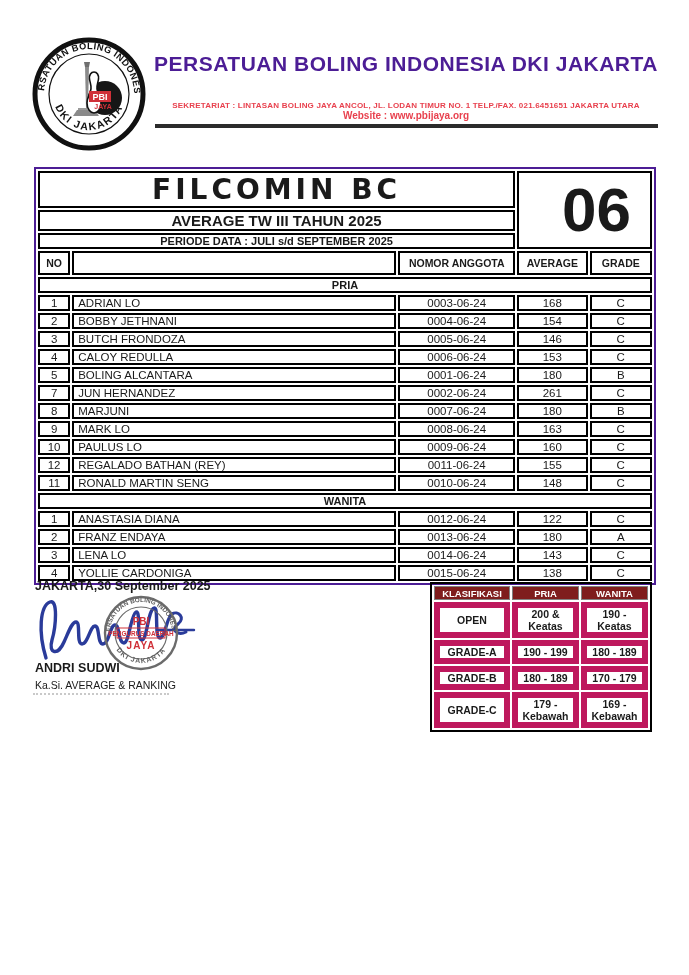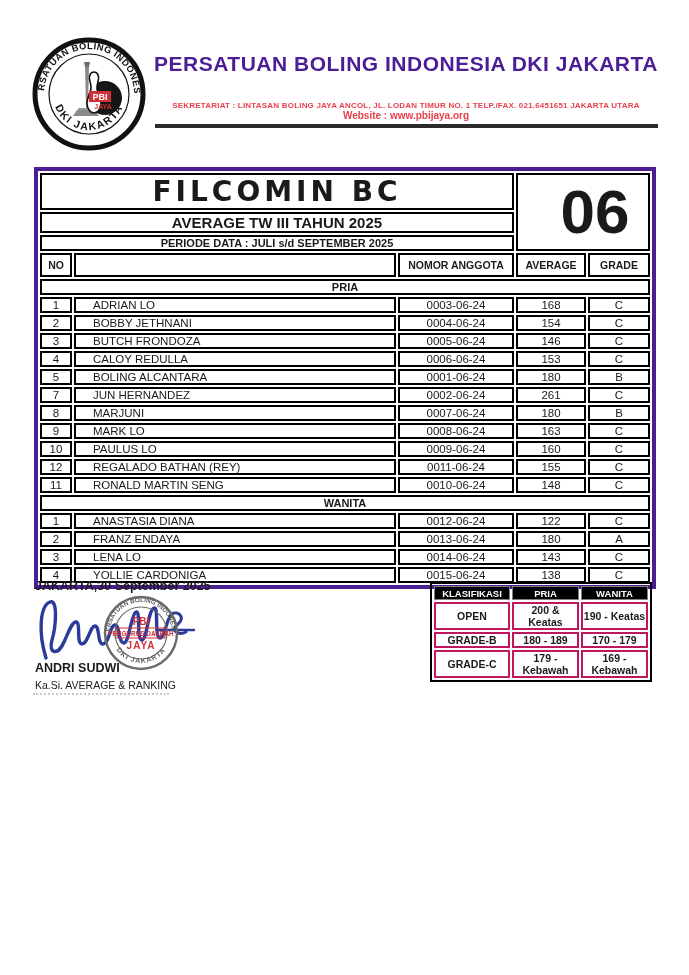--- a/index.html
+++ b/index.html
@@ -29,21 +29,21 @@
   .website { font-size: 10px; font-weight: 700; color: #e8414e; }
   .double-rule {
     position: absolute; left: 155px; top: 124px; width: 503px; height: 3px;
     border-top: 2px solid #2b2b2b; border-bottom: 2px solid #2b2b2b;
   }
 
   
   table.roster {
     position: absolute; left: 34px; top: 167px; width: 622px;
     border-collapse: separate; border-spacing: 2px;
-    border: 4px solid #4c1d95; table-layout: fixed;
+    border: 2px solid #4c1d95; table-layout: fixed;
     font-family: "Liberation Sans", sans-serif;
   }
   table.roster td { border: 2px solid #000; background: #fff; overflow: hidden; }
   td.club-name {
     height: 30px; text-align: center; vertical-align: middle;
     font-family: "DejaVu Sans", sans-serif;
     font-size: 28px; font-weight: 800; letter-spacing: 4px;
     transform: none;
   }
   td.sheet-no {
@@ -56,40 +56,40 @@
   td.report-periode { height: 13px; text-align: center; vertical-align: middle; font-size: 11px; font-weight: 700; }
   td.col-head {
     height: 24px; background: #ddd8c4; text-align: center; vertical-align: middle;
     font-size: 10.5px; font-weight: 700;
   }
   td.band {
     height: 13px; background: #d6d6d6; text-align: center; vertical-align: middle;
     font-size: 11px; font-weight: 700;
   }
   td.cell { height: 12px; font-size: 11.5px; vertical-align: middle; text-align: center; }
-  td.cell.name { text-align: left; padding-left: 17px; }
+  td.cell.name { text-align: left; padding-left: 4px; }
 
   
   .place-date { position: absolute; left: 35px; top: 579px; font-size: 12.5px; font-weight: 700; }
   .place-date .date { }
   .signature { position: absolute; left: 28px; top: 592px; width: 185px; height: 75px; }
   .stamp { position: absolute; left: 102px; top: 594px; width: 78px; height: 78px; }
   .signer-name { position: absolute; left: 35px; top: 661px; font-size: 12.5px; font-weight: 700; }
   .signer-title { position: absolute; left: 35px; top: 679px; font-size: 10.5px; font-weight: 400; }
   .perf-line { position: absolute; left: 33px; top: 693px; width: 136px; border-top: 2px dotted #c9c9c9; }
 
   
   table.klas {
     position: absolute; left: 430px; top: 582px; width: 218px;
     border-collapse: separate; border-spacing: 2px;
     border: 2px solid #000; table-layout: fixed;
   }
-  table.klas td { border: 2px solid #be185d; text-align: center; vertical-align: middle; overflow: hidden; }
+  table.klas td { border: 6px solid #be185d; text-align: center; vertical-align: middle; overflow: hidden; }
   table.klas td.k-head {
-    background: #000000; color: #fff; font-size: 9.5px; font-weight: 700; height: 14px;
+    background: #7f1d1d; color: #fff; font-size: 9.5px; font-weight: 700; height: 14px;
     border: 1px solid #808080;
   }
   table.klas td.k-cell { background: #fff; font-size: 10.5px; font-weight: 700; height: 15px; }
 </style>
 </head>
 <body>
 
 <div class="page">
 
   <div class="letterhead">
@@ -315,20 +315,25 @@
           <td class="k-head">KLASIFIKASI</td>
           <td class="k-head">PRIA</td>
           <td class="k-head">WANITA</td>
         </tr>
         <tr>
           <td class="k-cell">OPEN</td>
           <td class="k-cell">200 &amp; Keatas</td>
           <td class="k-cell">190 - Keatas</td>
         </tr>
         <tr>
+          <td class="k-cell">GRADE-A</td>
+          <td class="k-cell">190 - 199</td>
+          <td class="k-cell">180 - 189</td>
+        </tr>
+        <tr>
           <td class="k-cell">GRADE-B</td>
           <td class="k-cell">180 - 189</td>
           <td class="k-cell">170 - 179</td>
         </tr>
         <tr>
           <td class="k-cell">GRADE-C</td>
           <td class="k-cell">179 - Kebawah</td>
           <td class="k-cell">169 - Kebawah</td>
         </tr>
       </tbody>

